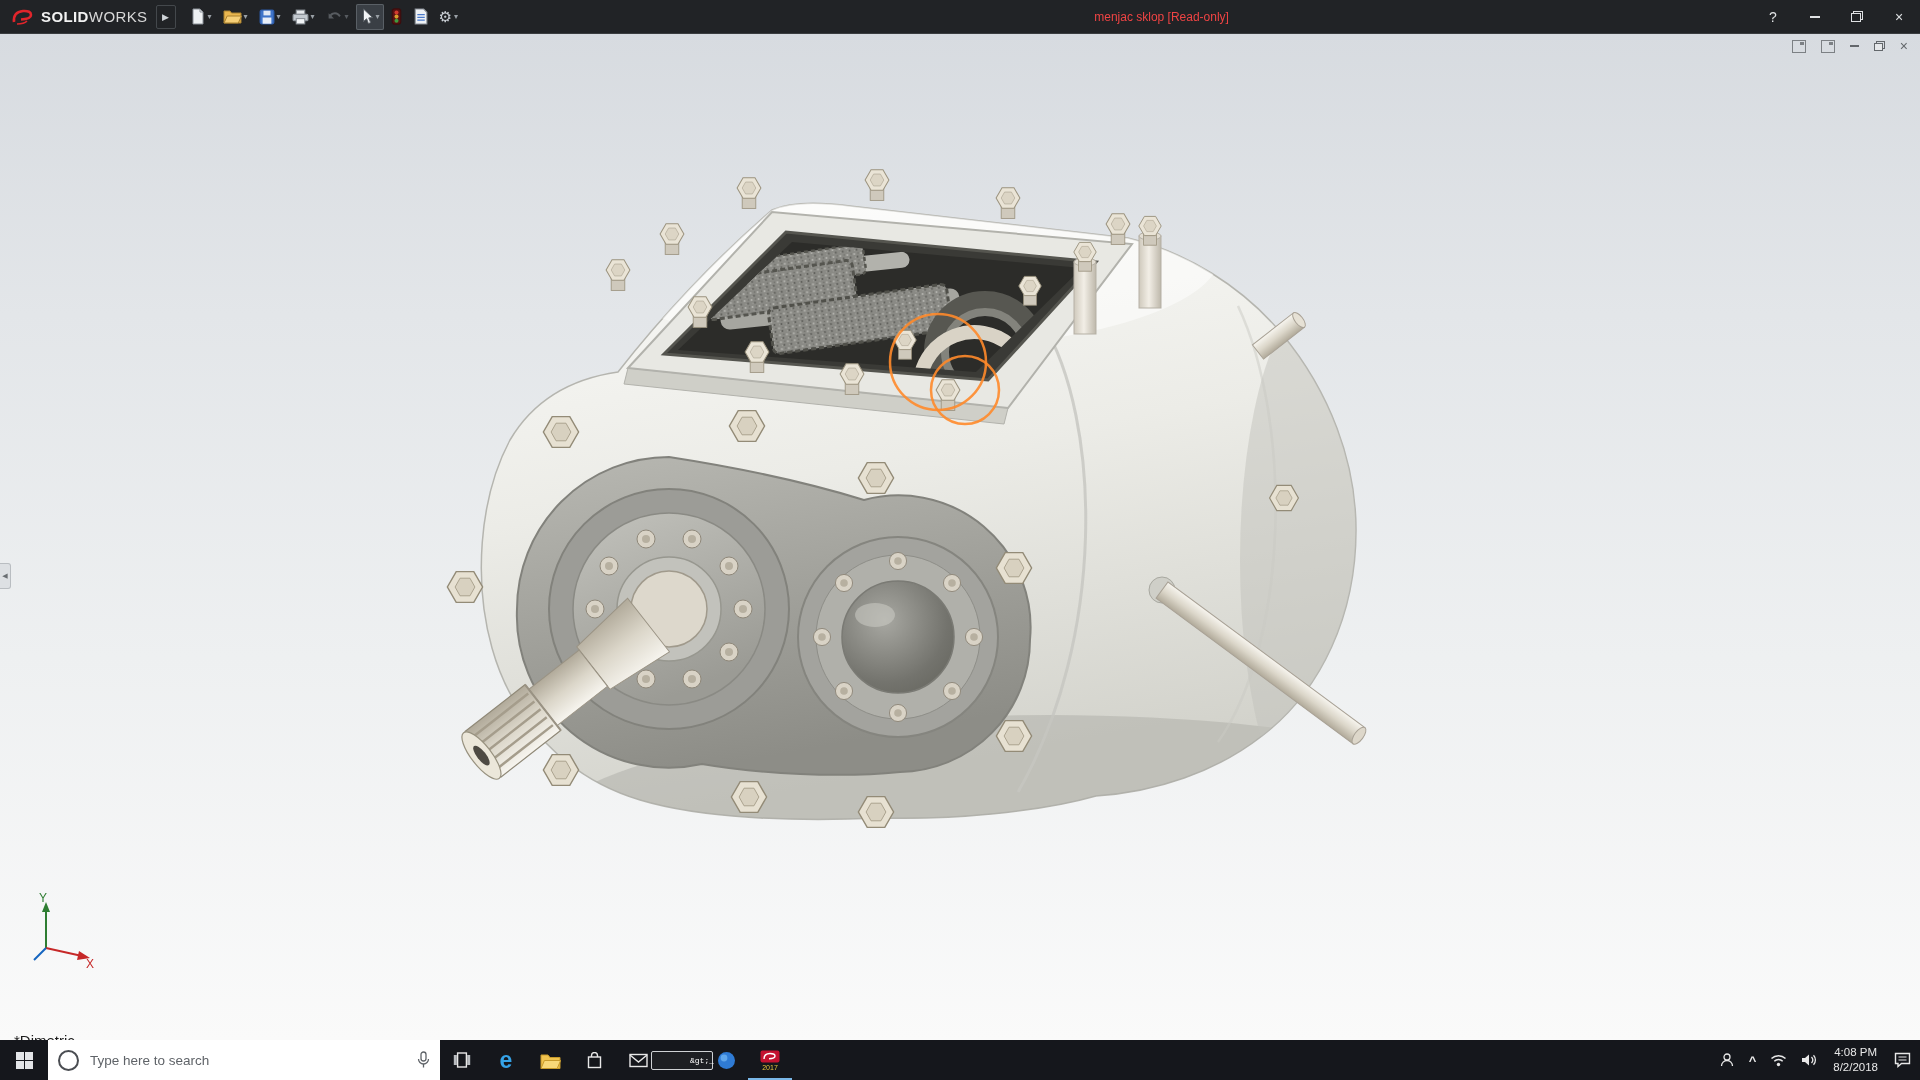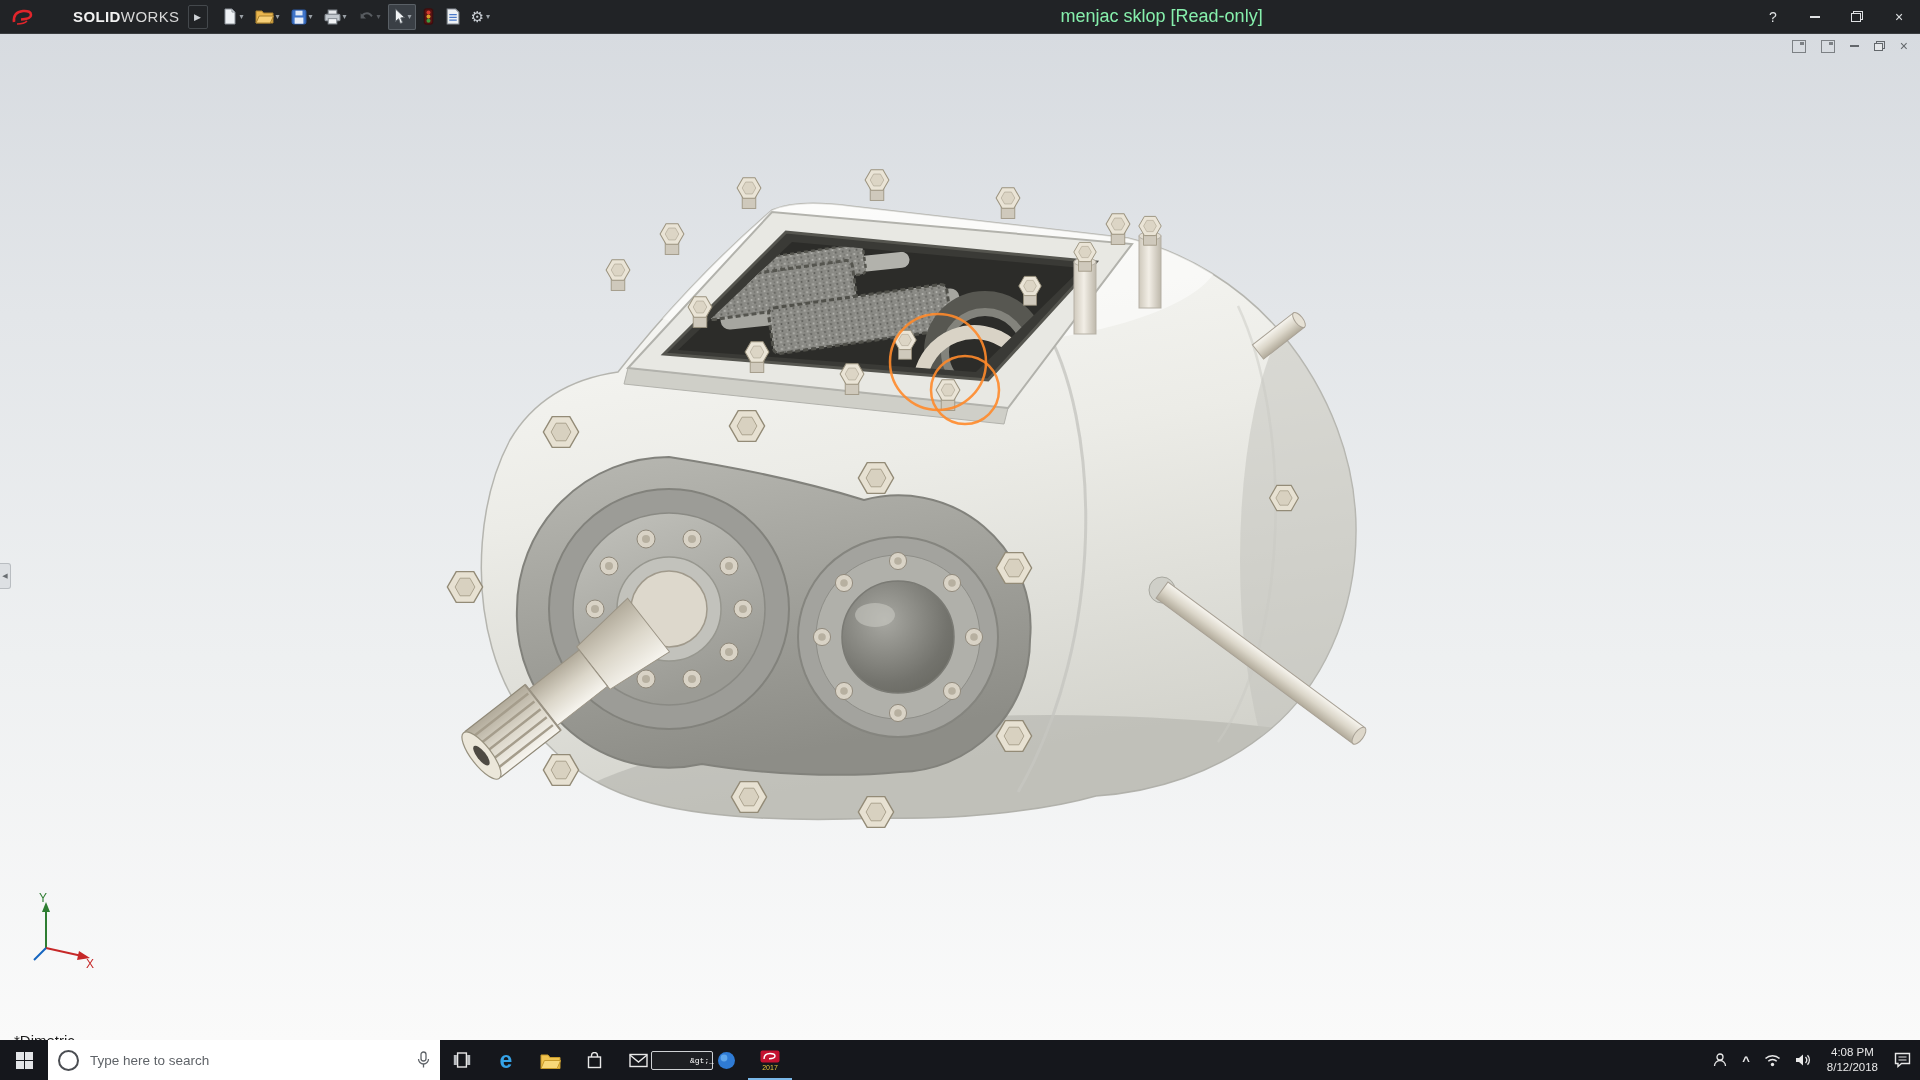--- a/index.html
+++ b/index.html
@@ -6,32 +6,32 @@
   body{
     width:1920px;height:1080px;overflow:hidden;position:relative;
     font-family:"Liberation Sans",sans-serif;background:#e8eaec;
     -webkit-font-smoothing:antialiased;
   }
   
   .titlebar{position:absolute;top:0;left:0;right:0;height:33px;background:#212326;
     border-bottom:1px solid #3a3d40;display:flex;align-items:center;color:#e8e8e8;z-index:20;}
   .brand{display:flex;align-items:center;gap:5px;padding:0 8px 0 10px;height:100%;}
   .brand-text{font-size:15px;letter-spacing:.4px;color:#f2f2f2;}
-  .brand-text b{font-weight:bold;margin-left:32px;}
+  .brand-text b{font-weight:bold;}
   .brand-text span{font-weight:normal;color:#d8d8d8;text-align:center;}
   .expand-btn{width:18px;height:22px;display:flex;align-items:center;justify-content:center;
     font-size:9px;color:#cfd3d7;border:1px solid #44484c;border-radius:2px;margin-right:10px;}
   .tools{display:flex;align-items:center;gap:3px;}
   .tool{display:flex;align-items:center;height:26px;padding:0 4px;border-radius:2px;}
   .tool .caret{font-size:8px;color:#9aa0a6;margin-left:2px;}
   .tool.pressed{background:#3a3f45;box-shadow:inset 0 0 0 1px #5a6066;}
   .tool.disabled{opacity:.45;}
   .gear-glyph{font-size:15px;color:#c9ced4;line-height:1;}
-  .wintitle{position:absolute;left:60.5%;transform:translateX(-50%);font-size:18px;
-    color:#86efac;white-space:nowrap;}
+  .wintitle{position:absolute;left:60.5%;transform:translateX(-50%);font-size:12px;
+    color:#ef4444;white-space:nowrap;}
   .winbtns{position:absolute;right:0;top:0;height:33px;display:flex;align-items:stretch;}
   .winbtn{width:42px;display:flex;align-items:center;justify-content:center;color:#dfe1e3;font-size:14px;}
   .minbar{display:block;width:10px;height:2px;background:#dfe1e3;}
   .restore{position:relative;width:12px;height:11px;display:block;}
   .restore::before{content:"";position:absolute;top:0;right:0;width:8px;height:7px;border:1px solid #dfe1e3;}
   .restore::after{content:"";position:absolute;bottom:0;left:0;width:8px;height:7px;border:1px solid #dfe1e3;background:#212326;}
 
   
   .docbar{position:absolute;top:39px;right:12px;display:flex;gap:15px;align-items:center;z-index:15;color:#63676b;}
   .pane-ico{width:12px;height:11px;border:1px solid #7c8084;position:relative;display:block;}
@@ -469,21 +469,21 @@
     <div class="tray-item">
       <svg width="16" height="14" viewBox="0 0 16 14">
         <polygon points="1,5 4,5 8,1.5 8,12.5 4,9 1,9" fill="#e8e8e8"></polygon>
         <path d="M10.5 4 a4.5 4.5 0 0 1 0 6" fill="none" stroke="#e8e8e8" stroke-width="1.3"></path>
         <path d="M12.5 2.2 a7 7 0 0 1 0 9.6" fill="none" stroke="#e8e8e8" stroke-width="1.3"></path>
       </svg>
     </div>
     <div class="tray-item clock">
       <div>
           <div>4:08 PM</div>
-          <div>8/12/2018</div>
+          <div>8/2/2018</div>
         </div>
     </div>
     <div class="tray-item">
       <svg width="17" height="16" viewBox="0 0 17 16">
         <path d="M1.5 1.5 h14 v10 h-8 l-3.5 3 v-3 h-2.5z" fill="none" stroke="#e8e8e8" stroke-width="1.4"></path>
         <path d="M4.5 5 h8 M4.5 8 h8" stroke="#e8e8e8" stroke-width="1.2"></path>
       </svg>
     </div>
   </div>
 </div>

